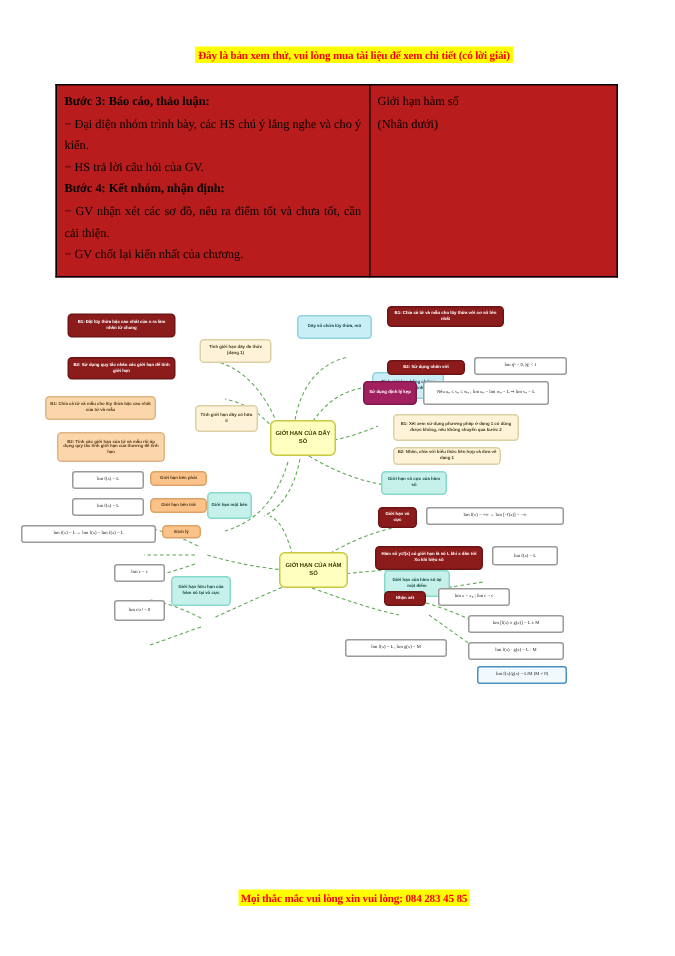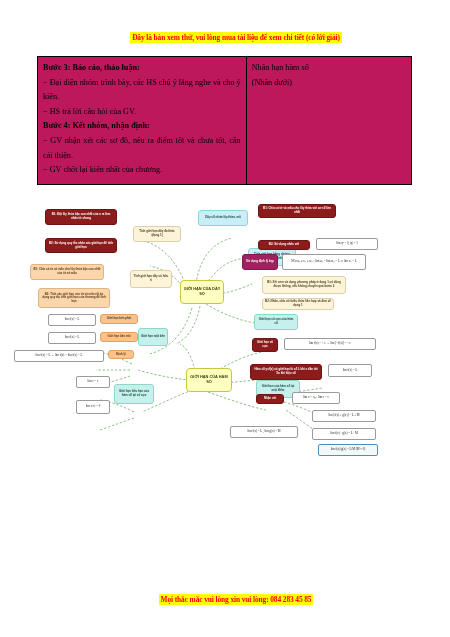--- a/index.html
+++ b/index.html
@@ -38,21 +38,21 @@
   #promo-bottom { top: 588px; }
 
   
   .lesson-table {
     position: absolute;
     left: 37px;
     top: 56px;
     width: 375px;
     border: 1px solid #000;
     border-collapse: collapse;
-    background: #be185d;
+    background: #b91c1c;
     font-family: Liberation Serif, serif;
   }
   .lesson-table td {
     border: 1px solid #000;
     vertical-align: top;
     padding: 4px 5px 6px 5px;
   }
   .col-left  { width: 205px; }
   .col-right { width: 160px; }
 
@@ -164,21 +164,21 @@
       <tr>
     <td class="col-left">
       <p class="ln b">Bước 3: Báo cáo, thảo luận:</p>
       <p class="ln">− Đại diện nhóm trình bày, các HS chú ý lắng nghe và cho ý kiến.</p>
       <p class="ln plain">− HS trả lời câu hỏi của GV.</p>
       <p class="ln b">Bước 4: Kết nhóm, nhận định:</p>
       <p class="ln">− GV nhận xét các sơ đồ, nêu ra điểm tốt và chưa tốt, cần cải thiện.</p>
       <p class="ln plain">− GV chốt lại kiến nhất của chương.</p>
     </td>
     <td class="col-right">
-      <p class="ln plain">Nhân hạn hàm số</p>
+      <p class="ln plain">Giới hạn hàm số</p>
       <p class="ln plain">(Nhân dưới)</p>
     </td>
   </tr>
 </tbody>
   </table>
 
 <div class="mindmap">
 
   <svg class="mm-svg" viewBox="0 0 450 250">
     <g fill="none" stroke="#5aa84f" stroke-width="0.7" stroke-dasharray="2.4 1.8">

